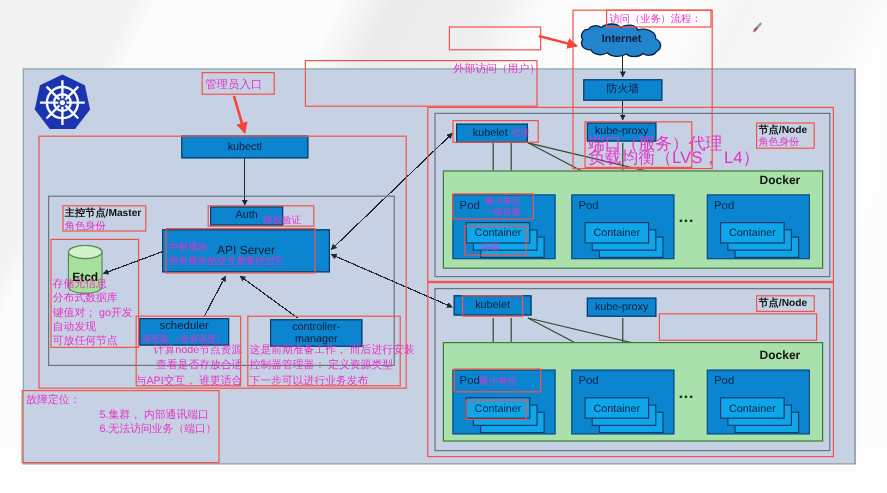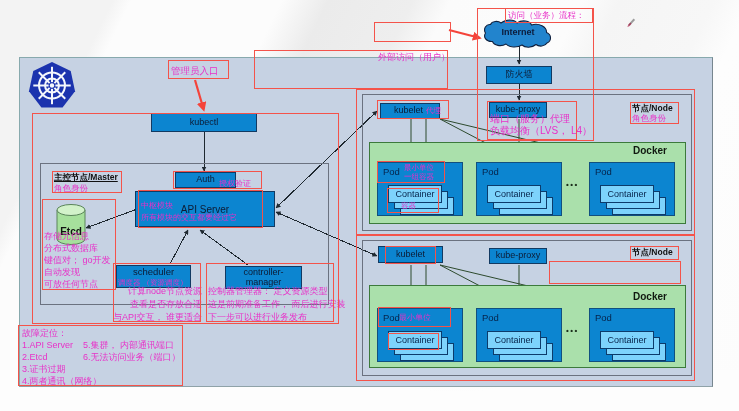--- a/index.html
+++ b/index.html
@@ -44,21 +44,21 @@
   .greenbox{position:absolute;background:#aae0ab;border:1px solid #3c7a3c;
             box-sizing:border-box;}
   svg.lines{position:absolute;left:0;top:0;width:739px;height:411px;
             pointer-events:none;}
 
   .podbox{position:absolute;background:#0c85d0;border:1px solid #11507f;
           box-sizing:border-box;padding-left:14px;}
   .podlabel{position:absolute;left:5px;top:3px;font-size:9.5px;color:#06234a;}
   .cstack{position:absolute;left:10px;top:22px;width:76px;height:30px;}
   .cstack>div{position:absolute;border:1px solid #0c3b6b;box-sizing:border-box;
-              background:#7dd3fc;}
+              background:#0ea5e9;}
   .cs1{left:0;top:0;width:54px;height:18px;display:flex;align-items:center;
        justify-content:center;font-size:9px;color:#06234a;z-index:3;}
   .cs2{left:6px;top:6px;width:54px;height:18px;z-index:2;}
   .cs3{left:12px;top:12px;width:54px;height:18px;z-index:1;}
 </style>
 </head>
 <body>
 
 <div id="page">
   <div class="bg-a"></div>
@@ -266,21 +266,21 @@
         <marker id="redah2" viewBox="0 0 10 10" refX="7" refY="5" markerWidth="4.4" markerHeight="4.4" orient="auto">
       <path d="M 0 0 L 10 5 L 0 10 z" fill="#f4433a"></path>
         </marker>
       </defs>
     <line x1="5" y1="2" x2="13.5" y2="31" stroke="#f4433a" stroke-width="2.2" marker-end="url(#redah2)"></line>
   </svg>
 
   <div class="rbox" style="left:32px;top:113px;width:307px;height:211px;"></div>
 
   <div class="rbox" style="left:52px;top:171px;width:70px;height:22px;"></div>
-  <div style="position:absolute;left:54px;top:172px;font-size:8.5px;font-weight:bold;color:#111;white-space:nowrap;text-decoration:underline;">主控节点/Master</div>
+  <div style="position:absolute;left:54px;top:172px;font-size:8.5px;font-weight:bold;color:#111;white-space:nowrap;">主控节点/Master</div>
   <div class="mtxt" style="left:54px;top:182px;">角色身份</div>
 
   <div class="rbox" style="left:630px;top:102px;width:49px;height:22px;"></div>
   <div style="position:absolute;left:632px;top:103px;font-size:8.5px;font-weight:bold;color:#111;white-space:nowrap;">节点/Node</div>
   <div class="mtxt" style="left:632px;top:112px;font-size:8.5px;">角色身份</div>
 
   <div class="rbox" style="left:630px;top:246px;width:49px;height:14px;"></div>
   <div style="position:absolute;left:632px;top:247px;font-size:8.5px;font-weight:bold;color:#111;white-space:nowrap;">节点/Node</div>
 
   <div class="rbox" style="left:42px;top:199px;width:74px;height:91px;"></div>
@@ -302,22 +302,22 @@
   <div class="rbox" style="left:113px;top:263px;width:88px;height:59px;"></div>
   <div class="mtxt" style="left:118px;top:278px;font-size:7.5px;">调度器 （资源调度）</div>
   <div style="position:absolute;left:113px;top:285px;font-size:9px;line-height:13px;color:#e830c8;white-space:nowrap;text-align:right;">
     <div>计算node节点资源</div>
     <div>查看是否存放合适</div>
     <div>与API交互， 谁更适合</div>
   </div>
 
   <div class="rbox" style="left:206px;top:263px;width:128px;height:59px;"></div>
   <div style="position:absolute;left:208px;top:285px;font-size:9px;line-height:13px;color:#e830c8;white-space:nowrap;">
+    <div>这是前期准备工作， 而后进行安装</div>
     <div>控制器管理器： 定义资源类型</div>
-    <div>这是前期准备工作， 而后进行安装</div>
     <div>下一步可以进行业务发布</div>
   </div>
 
   <div class="rbox" style="left:254px;top:50px;width:194px;height:39px;"></div>
 
   <div class="rbox" style="left:374px;top:22px;width:77px;height:20px;"></div>
   <div class="mtxt" style="left:378px;top:27px;font-size:9px;margin-top:24px;">外部访问（用户）</div>
   <svg style="position:absolute;left:448px;top:24px;width:40px;height:22px" viewBox="0 0 40 22">
     <defs>
         <marker id="redah" viewBox="0 0 10 10" refX="8" refY="5" markerWidth="4.5" markerHeight="4.5" orient="auto">
@@ -328,21 +328,21 @@
   </svg>
 
   <div class="rbox" style="left:477px;top:8px;width:117px;height:133px;"></div>
   <div class="rbox" style="left:505px;top:8px;width:88px;height:15px;"></div>
   <div class="mtxt" style="left:508px;top:9px;font-size:8.5px;">访问（业务）流程：</div>
 
   <div class="rbox" style="left:377px;top:100px;width:72px;height:19px;"></div>
   <div class="mtxt" style="left:426px;top:106px;font-size:7.5px;">代理</div>
 
   <div class="rbox" style="left:487px;top:101px;width:90px;height:39px;"></div>
-  <div style="position:absolute;left:490px;top:113px;font-size:10px;line-height:12px;color:#e830c8;white-space:nowrap;">
+  <div style="position:absolute;left:490px;top:113px;font-size:14px;line-height:12px;color:#e830c8;white-space:nowrap;">
     <div>端口（服务）代理</div>
     <div>负载均衡（LVS， L4）</div>
   </div>
 
   <div class="rbox" style="left:377px;top:161px;width:68px;height:22px;"></div>
   <div class="mtxt" style="left:404px;top:163px;font-size:7.5px;">最小单位</div>
   <div class="mtxt" style="left:404px;top:172px;font-size:7.5px;">一组容器</div>
   <div class="rbox" style="left:387px;top:188px;width:52px;height:25px;"></div>
   <div class="mtxt" style="left:401px;top:201px;font-size:7.5px;">容器</div>
 
@@ -352,23 +352,17 @@
 
   <div class="rbox" style="left:378px;top:307px;width:73px;height:20px;"></div>
   <div class="mtxt" style="left:399px;top:312px;font-size:8px;">最小单位</div>
   <div class="rbox" style="left:388px;top:333px;width:51px;height:17px;"></div>
 
   <div class="rbox" style="left:356px;top:89px;width:339px;height:146px;"></div>
   <div class="rbox" style="left:356px;top:235px;width:339px;height:146px;"></div>
 
   <div class="rbox" style="left:18px;top:325px;width:165px;height:61px;"></div>
   <div class="mtxt" style="left:22px;top:327px;font-size:9px;">故障定位：</div>
-  <div style="position:absolute;left:22px;top:339px;font-size:9px;line-height:12px;color:#e830c8;white-space:nowrap;">
-    <div>1.API Server</div>
-    <div>2.Etcd</div>
-    <div>3.证书过期</div>
-    <div>4.两者通讯（网络）</div>
-  </div>
   <div style="position:absolute;left:83px;top:339px;font-size:9px;line-height:12px;color:#e830c8;white-space:nowrap;">
     <div>5.集群， 内部通讯端口</div>
     <div>6.无法访问业务（端口）</div>
   </div>
 </div>
 
 </body></html>

